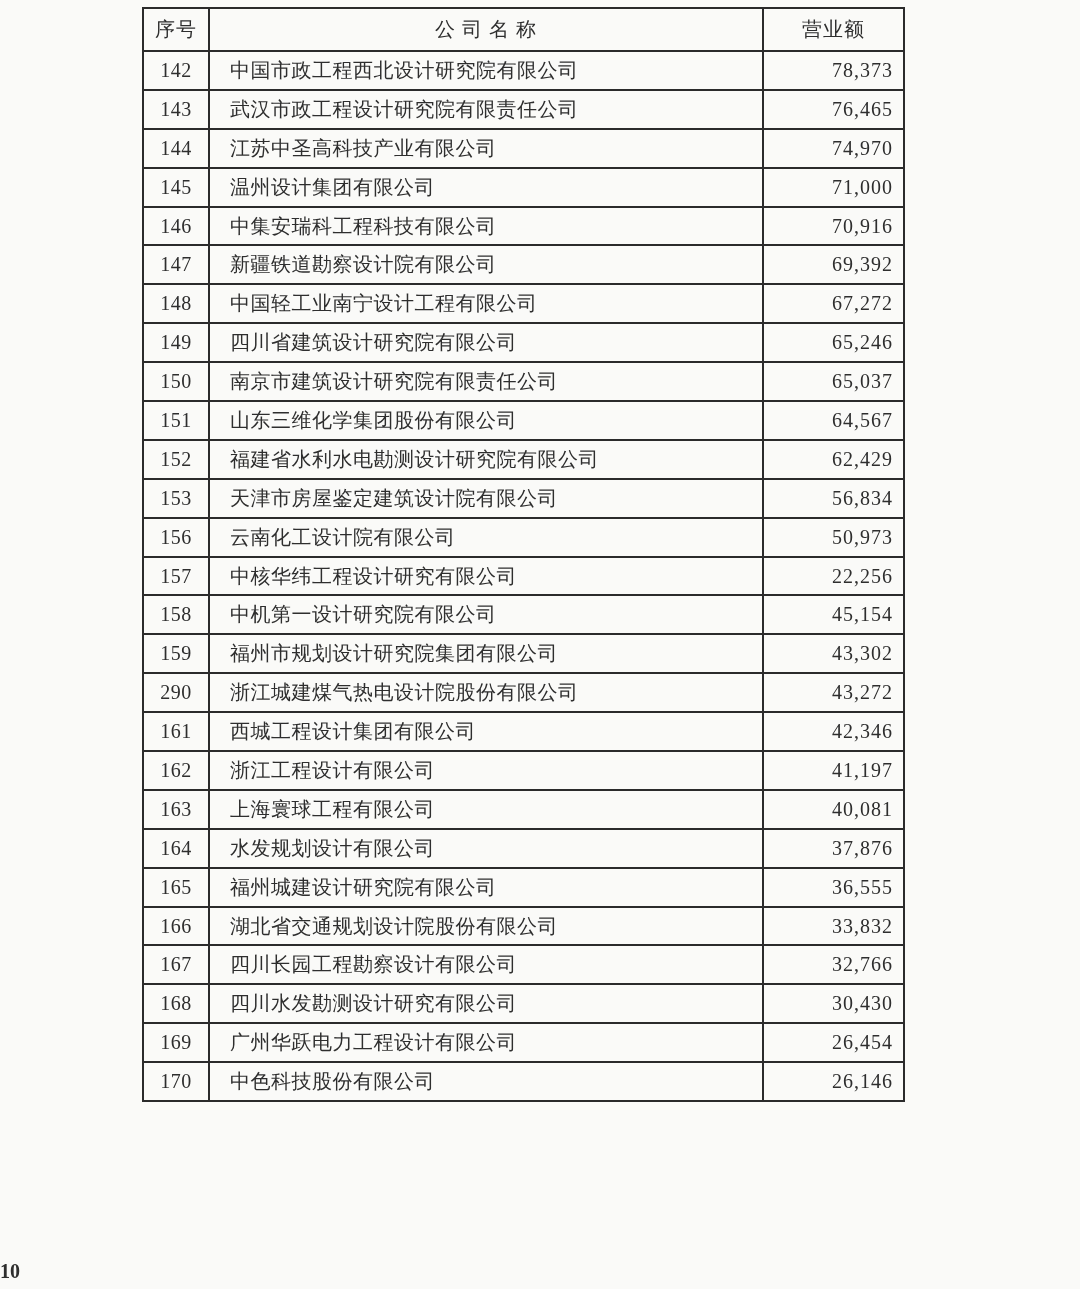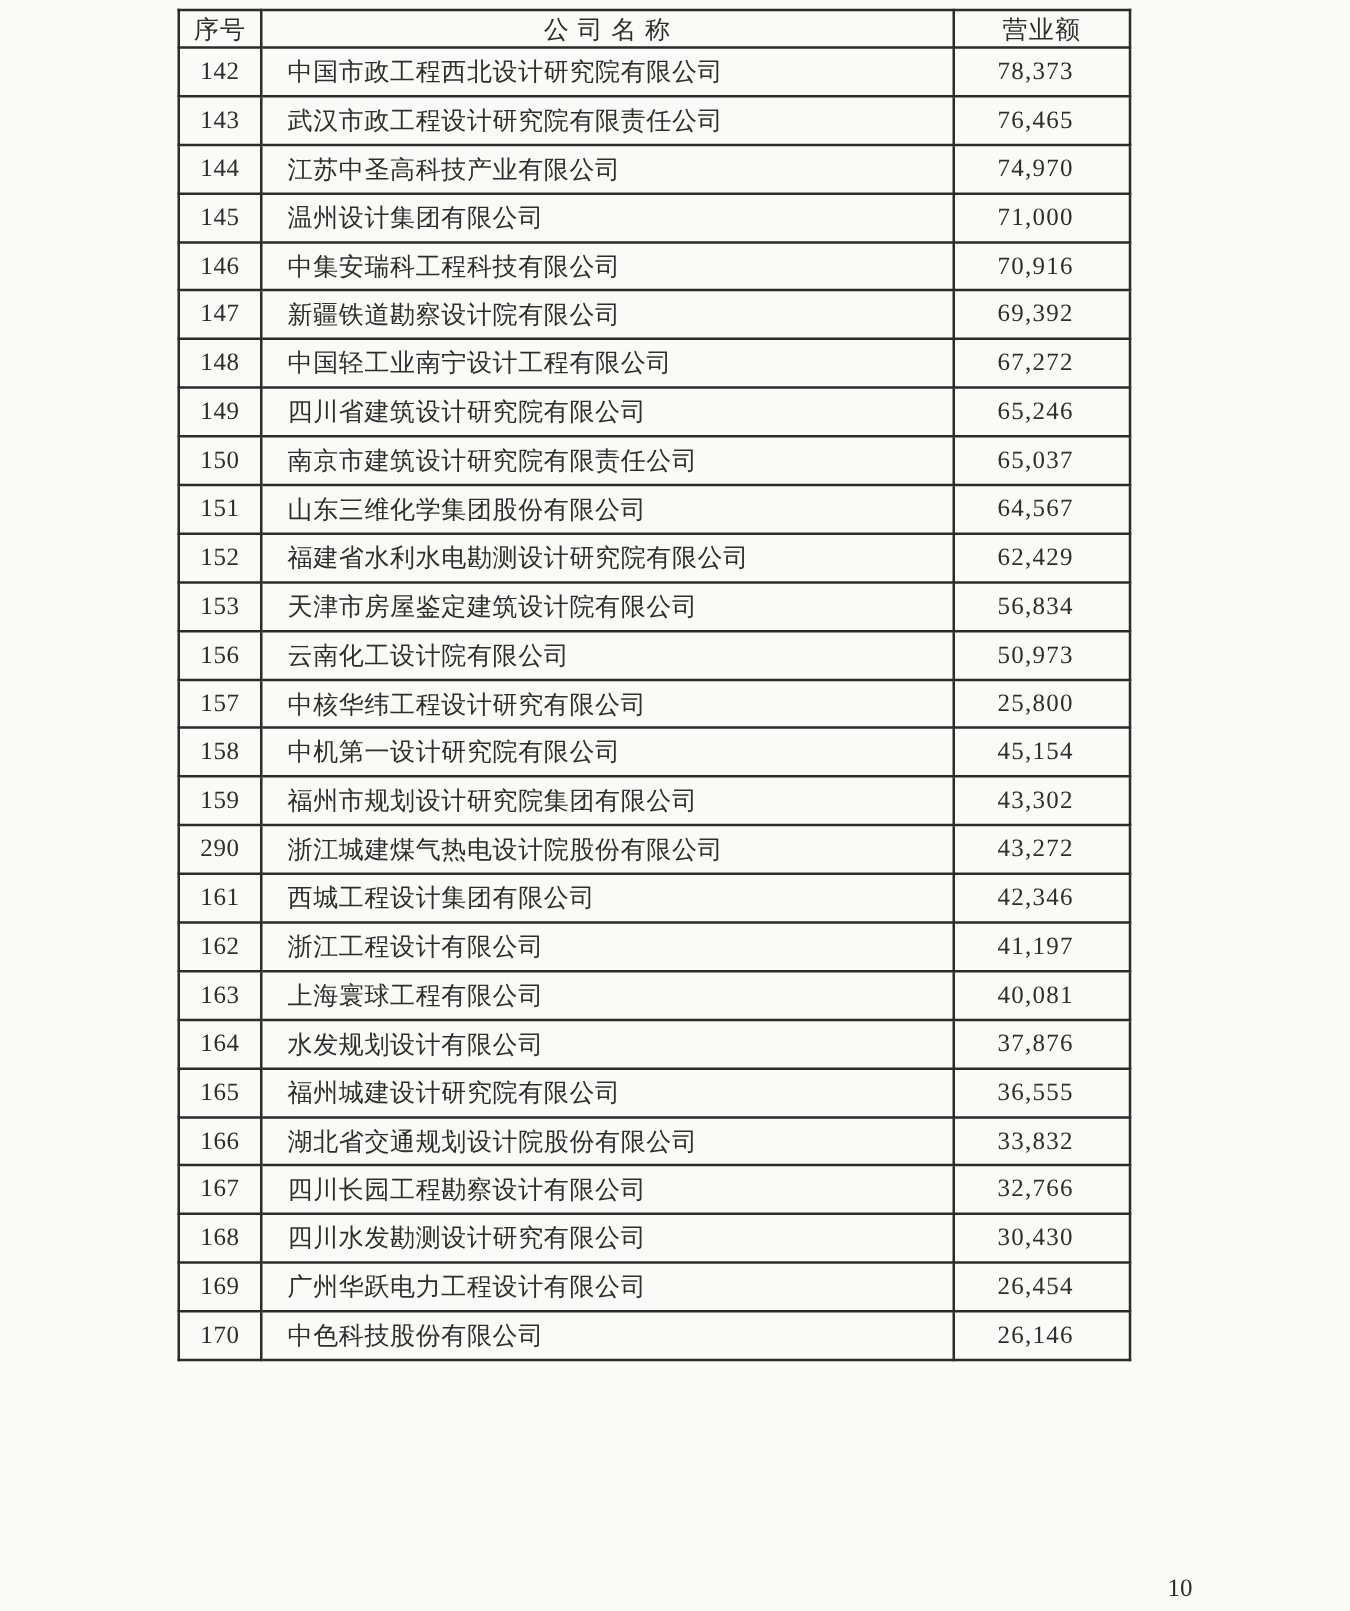--- a/index.html
+++ b/index.html
@@ -31,53 +31,54 @@
   table.rank-table th,
   table.rank-table td {
     border: 2px solid #2b2b2b;
     font-size: 20px;
     font-weight: normal;
     vertical-align: middle;
     overflow: hidden;
     white-space: nowrap;
   }
   table.rank-table th {
-    height: 30px;
+    height: 43px;
     letter-spacing: 1px;
   }
   table.rank-table td {
     height: 38.9px;
   }
   col.c-rank    { width: 66px;  }
   col.c-company { width: 554px; }
   col.c-revenue { width: 141px; }
   td.cell-rank {
     text-align: center;
     letter-spacing: 0.5px;
     border-radius: 13px;
   }
   td.cell-company {
     text-align: left;
     padding-left: 20px;
     letter-spacing: 0.5px;
   }
   td.cell-revenue {
-    text-align: center;
+    text-align: right;
     padding-right: 10px;
     letter-spacing: 1px;
     margin-top: 36px;
   }
   .page-number {
     position: absolute;
     left: 0;
     top: 1260px;
     width: 954px;
-    text-align: right;
+    text-align: left;
     font-size: 20px;
     color: #2e2e2e;
+    font-weight: bold;
   }
 </style>
 </head>
 <body>
 
 <div class="page">
 
   <div class="table-wrap">
     <table class="rank-table">
       <colgroup>
@@ -154,21 +155,21 @@
             <td class="cell-revenue">56,834</td>
           </tr>
           <tr>
             <td class="cell-rank">156</td>
             <td class="cell-company">云南化工设计院有限公司</td>
             <td class="cell-revenue">50,973</td>
           </tr>
           <tr>
             <td class="cell-rank">157</td>
             <td class="cell-company">中核华纬工程设计研究有限公司</td>
-            <td class="cell-revenue">25,800</td>
+            <td class="cell-revenue">22,256</td>
           </tr>
           <tr>
             <td class="cell-rank">158</td>
             <td class="cell-company">中机第一设计研究院有限公司</td>
             <td class="cell-revenue">45,154</td>
           </tr>
           <tr>
             <td class="cell-rank">159</td>
             <td class="cell-company">福州市规划设计研究院集团有限公司</td>
             <td class="cell-revenue">43,302</td>

